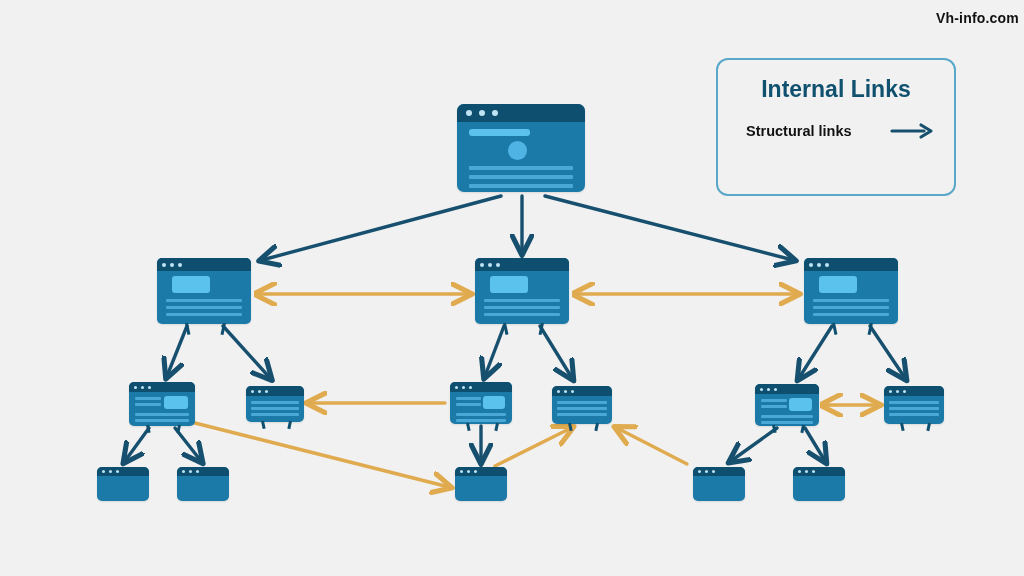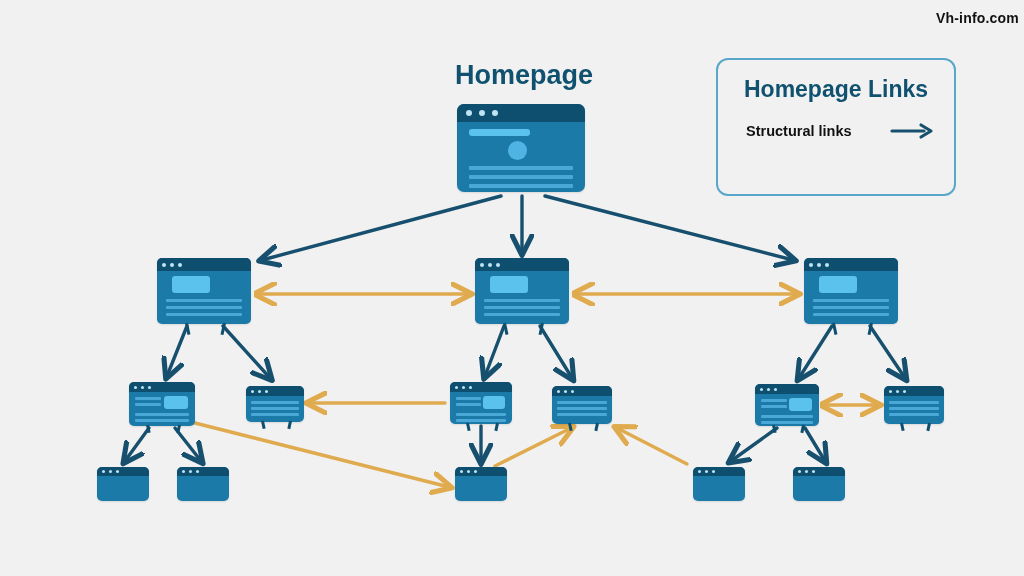--- a/index.html
+++ b/index.html
@@ -118,21 +118,20 @@
   
   .stand { position: absolute; background: #0e4e6e; }
 </style>
 </head>
 <body>
 
 <div id="stage">
 
   <div class="watermark">Vh-info.com</div>
 
-  <div class="homepage-title">Homepage</div>
 
   <svg id="edges" viewBox="0 0 1024 576">
     <defs>
       <marker id="nv-head" markerWidth="7" markerHeight="7" refX="5.2" refY="3.5" orient="auto">
         <path d="M0,0.4 L6.2,3.5 L0,6.6" fill="none" stroke="#17506e" stroke-width="1.5" stroke-linecap="round" stroke-linejoin="round"></path>
       </marker>
       <marker id="nv-tail" markerWidth="7" markerHeight="7" refX="1.6" refY="3.5" orient="auto">
         <path d="M6.2,0.4 L0,3.5 L6.2,6.6" fill="none" stroke="#17506e" stroke-width="1.5" stroke-linecap="round" stroke-linejoin="round"></path>
       </marker>
       <marker id="or-head" markerWidth="7" markerHeight="7" refX="5.2" refY="3.5" orient="auto">
@@ -330,21 +329,21 @@
       <div class="node" style="left:784px; top:467px; width:52px; height:34px;">
         <div class="bar" style="height:9px;">
           <div class="dot" style="position:absolute; left:5px; top:3px; width:3px; height:3px;"></div>
           <div class="dot" style="position:absolute; left:12px; top:3px; width:3px; height:3px;"></div>
           <div class="dot" style="position:absolute; left:19px; top:3px; width:3px; height:3px;"></div>
         </div>
       </div>
     </div>
 
   <div class="legend">
-    <div class="legend-title">Homepage Links</div>
+    <div class="legend-title">Internal Links</div>
 
     <div class="legend-row r1">
       <span class="legend-label">Structural links</span>
       <svg class="legend-arrow" viewBox="0 0 46 18">
         <line x1="2" y1="9" x2="34" y2="9" stroke="#17506e" stroke-width="3.2" stroke-linecap="round"></line>
         <path d="M31,3 L41,9 L31,15" fill="none" stroke="#17506e" stroke-width="3.2" stroke-linecap="round" stroke-linejoin="round"></path>
       </svg>
     </div>
 
   </div>

